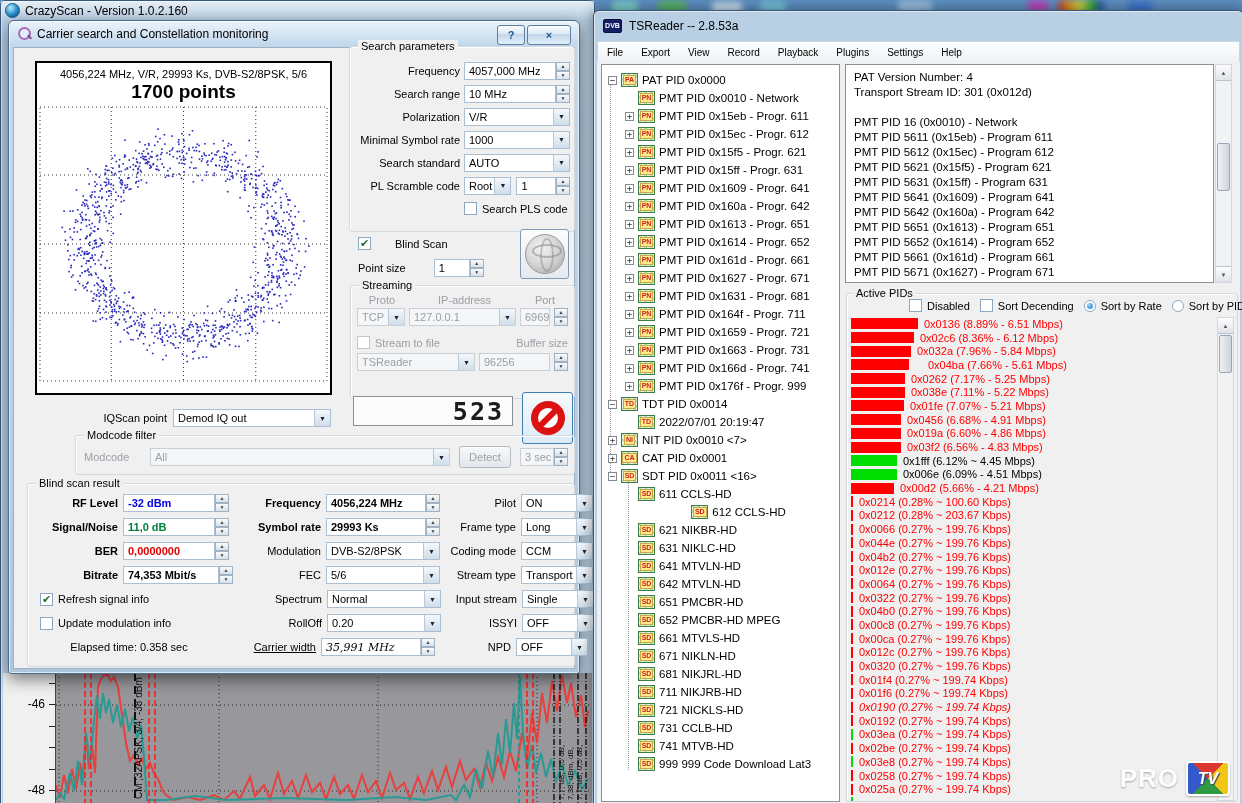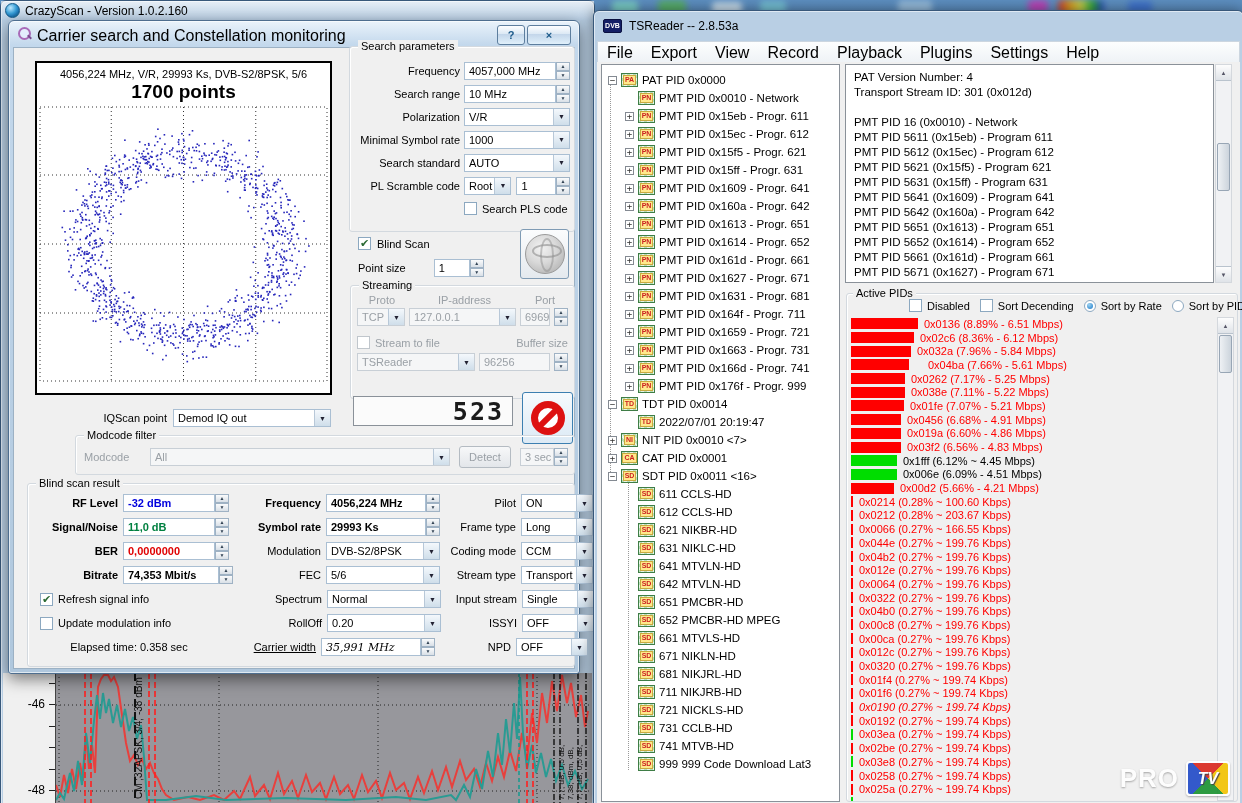--- a/index.html
+++ b/index.html
@@ -24,21 +24,21 @@
   .spec-lab{position:absolute;right:10px;font-size:12px}
   .spec-tick{position:absolute;right:0;width:6px;height:1px;background:#222}
   .spec-plot{position:relative;flex:1;background:#97979c;overflow:hidden}
 
   
   .dialog{position:absolute;left:8px;top:20px;width:570px;height:652px;
     background:linear-gradient(180deg,#eaf3fb 0%,#c3d8ec 24px,#afc7dd 100%);
     border:1px solid #4e6e8f;border-radius:6px 6px 3px 3px;
     box-shadow:0 5px 16px rgba(0,0,0,.5),inset 0 0 0 1px rgba(255,255,255,.6)}
   .dlg-titlebar{position:absolute;left:0;top:0;right:0;height:26px}
-  .dlg-title{position:absolute;left:28px;top:6px;font-size:16px;white-space:nowrap}
+  .dlg-title{position:absolute;left:28px;top:6px;font-size:12px;white-space:nowrap}
   .dlg-icon{position:absolute;left:8px;top:5px;width:15px;height:15px}
   .dlg-icon .lens{position:absolute;left:1px;top:1px;width:9px;height:9px;border:2px solid #a86ab8;border-radius:50%;background:rgba(230,240,255,.8)}
   .dlg-icon .handle{position:absolute;left:10px;top:10px;width:5px;height:2px;background:#7a4d90;transform:rotate(45deg)}
   .dlg-btn{position:absolute;top:4px;height:18px;border:1px solid #5d7e9e;border-radius:3px;
     background:linear-gradient(180deg,#fdfeff,#dbe8f4 45%,#c3d6ea 46%,#e0f0fb);
     display:flex;align-items:center;justify-content:center;font-size:11px;font-weight:bold;color:#1c5a8a}
   .dlg-body{position:absolute;left:4px;top:26px;right:4px;bottom:4px;background:#f0f0f0;border:1px solid #9cb1c4}
 
   .group{position:absolute;border:1px solid #d3d9df;border-radius:3px;box-shadow:inset 1px 1px 0 #fff}
   .gtitle{position:absolute;top:-7px;left:8px;background:#f0f0f0;padding:0 3px;font-size:11px;white-space:nowrap}
@@ -97,21 +97,21 @@
 
   
   .ts-win{position:absolute;left:593px;top:10px;width:649px;height:793px;background:#b9cfe4;
     border:1px solid #38587a;border-radius:6px 6px 0 0;
     box-shadow:0 0 14px rgba(0,0,0,.45),inset 0 0 0 1px rgba(255,255,255,.55)}
   .ts-title{height:29px;display:flex;align-items:center;gap:7px;padding-left:9px;font-size:12px}
   .dvb-logo{width:17px;height:12px;background:#141f66;border-radius:2px;color:#fff;font-size:7px;font-weight:bold;
     display:flex;align-items:center;justify-content:center;flex:none;border:1px solid #0a1040}
   .ts-menu{position:absolute;left:3px;right:3px;top:30px;height:21px;display:flex;align-items:center;
     background:linear-gradient(#fdfefe,#eef2f6);border:1px solid #ccd6e0}
-  .menu-item{padding:0 9px;font-size:16px}
+  .menu-item{padding:0 9px;font-size:10px}
   .ts-body{position:absolute;left:3px;right:3px;top:51px;bottom:0;background:#f0f0f0}
   .tree-pane{position:absolute;left:4px;top:2px;width:237px;bottom:2px;background:#fff;border:1px solid #8a9199;overflow:hidden}
   .tree-rows{position:absolute;left:2px;top:6px;right:0}
   .tree-row{height:18px;display:flex;align-items:center;gap:4px;white-space:nowrap;font-size:11.5px}
   .tbox{width:9px;height:9px;box-sizing:border-box;border:1px solid #848a92;background:#fff;flex:none;
     font-family:"DejaVu Sans Mono",monospace;font-size:9px;line-height:6px;text-align:center;color:#333}
   .tspace{width:9px;flex:none}
   .ticon{width:17px;height:14px;flex:none;border:1px solid #3f7d46;box-sizing:border-box;
     background:repeating-linear-gradient(45deg,#b7dfb7 0 2px,#e9f5e9 2px 4px);
     display:flex;align-items:center;justify-content:center}
@@ -1432,21 +1432,21 @@
               <i>▼</i>
             </span>
         </div>
         <div class="srow" style="padding-left:114px;gap:5px">
           <span class="cb"></span>
           <span>Search PLS code</span>
         </div>
       </div>
     </div>
 
-    <div style="position:absolute;left:349px;top:216px;display:flex;gap:6px;align-items:center">
+    <div style="position:absolute;left:349px;top:216px;display:flex;gap:24px;align-items:center">
       <span class="cb checked"></span>
       <span>Blind Scan</span>
     </div>
     <div style="position:absolute;left:349px;top:238px;display:flex;align-items:center">
       <span>Point size</span>
       <span class="tb" style="width:36px;margin-left:28px">1</span>
       <span class="spin">
           <i>▲</i>
           <i>▼</i>
         </span>
@@ -1835,21 +1835,21 @@
               </span>
               <span class="tlabel">SDT PID 0x0011 &lt;16&gt;</span>
             </div>
             <div class="tree-row" style="padding-left: 21px;">
               <span class="tspace"></span>
               <span class="ticon">
                 <span>SD</span>
               </span>
               <span class="tlabel">611 CCLS-HD</span>
             </div>
-            <div class="tree-row" style="padding-left: 21px;">
+            <div class="tree-row" style="padding-left: 21px; justify-content: center;">
               <span class="tspace"></span>
               <span class="ticon">
                 <span>SD</span>
               </span>
               <span class="tlabel">612 CCLS-HD</span>
             </div>
             <div class="tree-row" style="padding-left: 21px;">
               <span class="tspace"></span>
               <span class="ticon">
                 <span>SD</span>
@@ -2041,21 +2041,21 @@
             <div class="pid-row">
               <span class="pid-bar" style="width: 2px; background: rgb(255, 0, 0);"></span>
               <span class="pid-text" style="color: rgb(255, 0, 0);">0x0214 (0.28% ~ 100.60 Kbps)</span>
             </div>
             <div class="pid-row">
               <span class="pid-bar" style="width: 2px; background: rgb(255, 0, 0);"></span>
               <span class="pid-text" style="color: rgb(255, 0, 0);">0x0212 (0.28% ~ 203.67 Kbps)</span>
             </div>
             <div class="pid-row">
               <span class="pid-bar" style="width: 2px; background: rgb(255, 0, 0);"></span>
-              <span class="pid-text" style="color: rgb(255, 0, 0);">0x0066 (0.27% ~ 166.55 Kbps)</span>
+              <span class="pid-text" style="color: rgb(255, 0, 0);">0x0066 (0.27% ~ 199.76 Kbps)</span>
             </div>
             <div class="pid-row">
               <span class="pid-bar" style="width: 2px; background: rgb(255, 0, 0);"></span>
               <span class="pid-text" style="color: rgb(255, 0, 0);">0x044e (0.27% ~ 199.76 Kbps)</span>
             </div>
             <div class="pid-row">
               <span class="pid-bar" style="width: 2px; background: rgb(255, 0, 0);"></span>
               <span class="pid-text" style="color: rgb(255, 0, 0);">0x04b2 (0.27% ~ 199.76 Kbps)</span>
             </div>
             <div class="pid-row">

